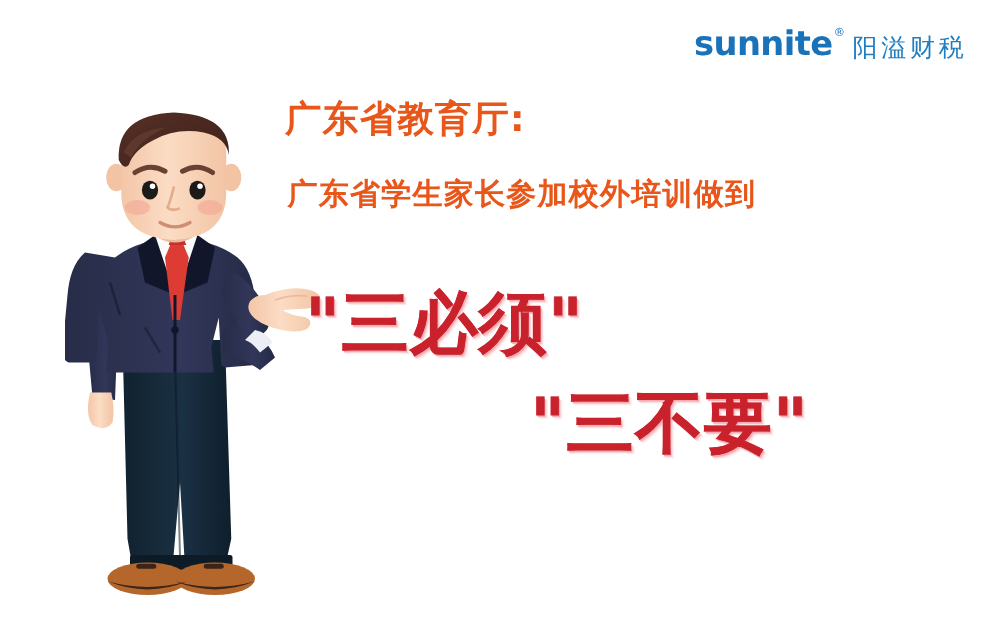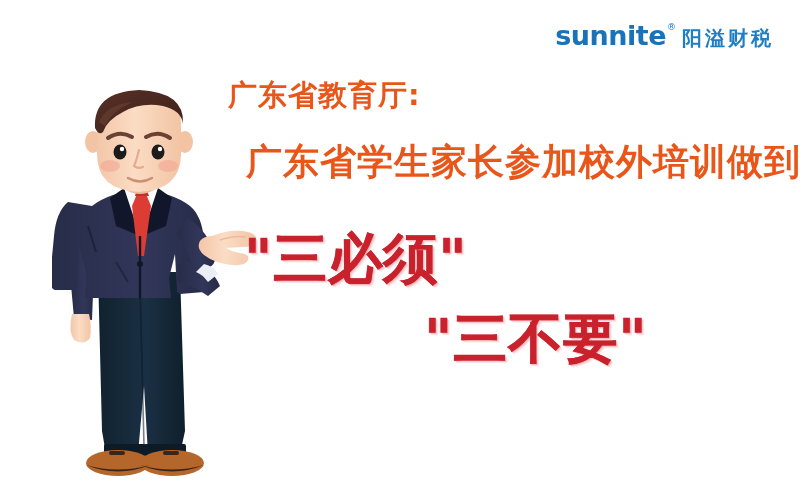--- a/index.html
+++ b/index.html
@@ -48,21 +48,21 @@
     font-size: 9px;
     color: #1a72b8;
     line-height: 1;
     margin-left: 1px;
     margin-top: 1px;
     font-family: "DejaVu Sans", sans-serif;
   }
   .logo-cn {
     font-family: "DejaVu Sans", sans-serif;
     font-size: 20px;
-    font-weight: 700;
+    font-weight: 400;
     color: #1f7ec1;
     letter-spacing: 3px;
     line-height: 1;
     padding-bottom: 1px;
   }
 
   
   .headline {
     position: absolute;
     left: 228px;
@@ -75,23 +75,22 @@
     font-weight: 700;
     letter-spacing: 1px;
     line-height: 1.1;
     white-space: nowrap;
   }
   .line1 {
     font-size: 29px;
     margin-bottom: 30px;
   }
   .line2 {
-    font-size: 36px;
-    margin-left: 18px;
-    text-align: right;
+    font-size: 24px;
+    margin-left: 2px;
   }
 
   .redline {
     position: absolute;
     font-family: "DejaVu Sans", sans-serif;
     font-weight: 700;
     font-size: 54px;
     line-height: 1;
     letter-spacing: 1px;
     white-space: nowrap;

